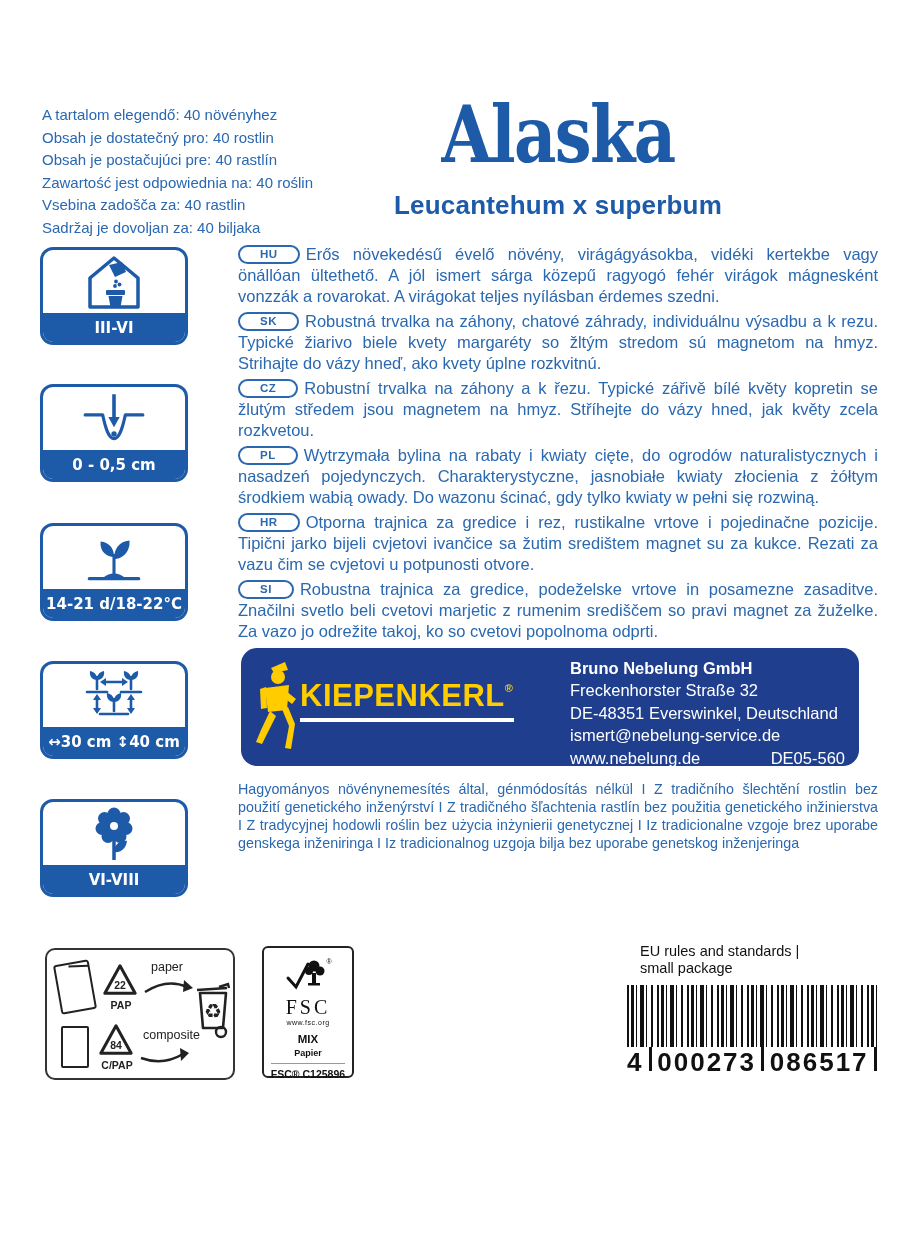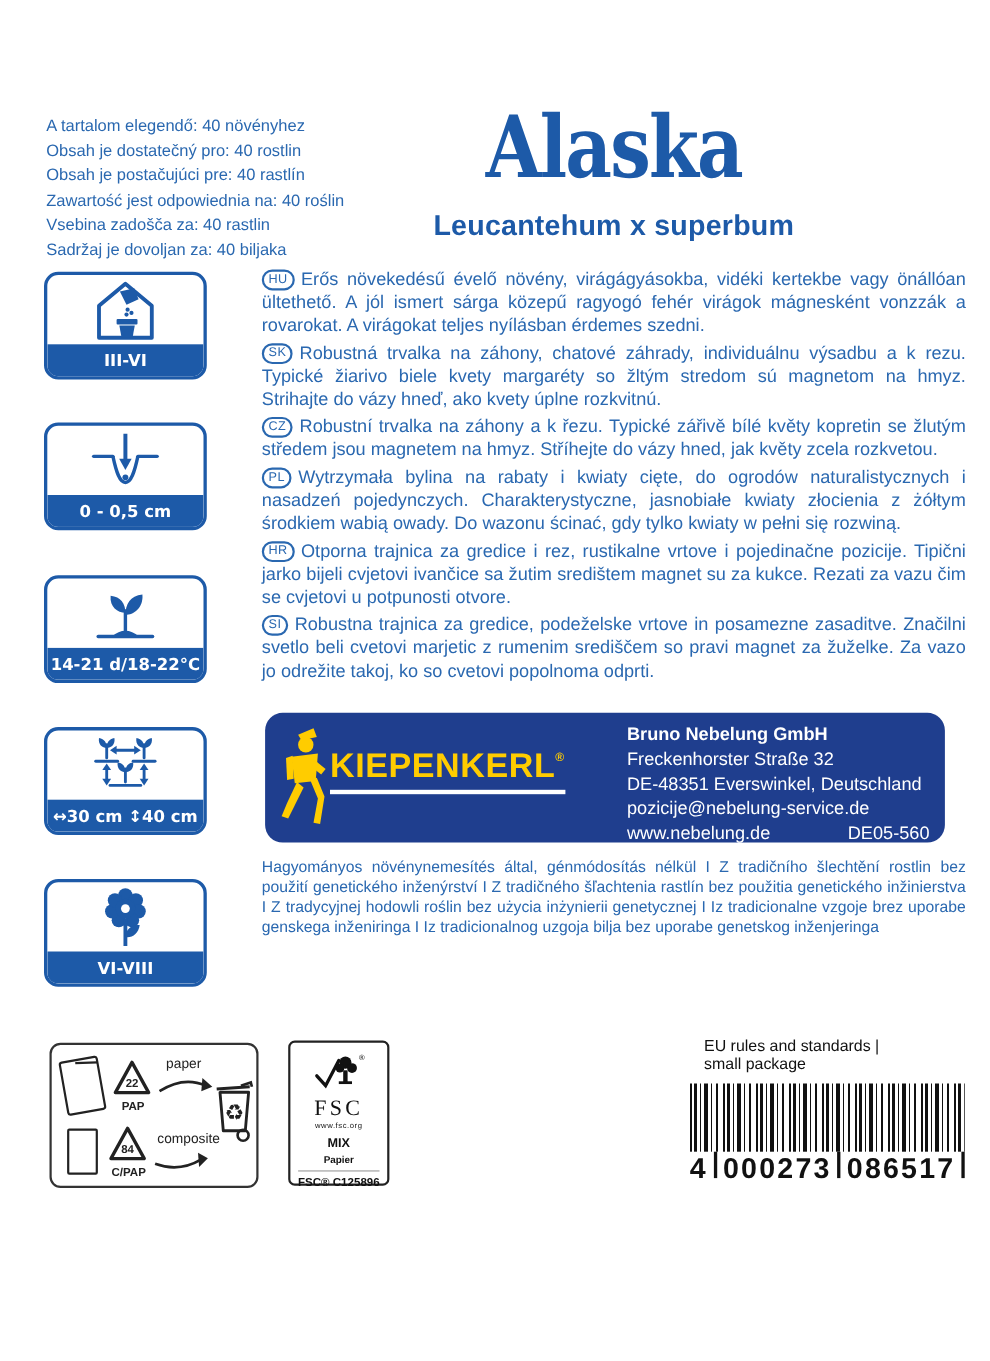--- a/index.html
+++ b/index.html
@@ -21,22 +21,22 @@
             border-radius:13px;background:#fff;overflow:hidden;display:flex;flex-direction:column;box-sizing:border-box;}
   .spec-art{flex:1;display:flex;align-items:center;justify-content:center;}
   .spec-band{height:29px;background:#1d5aa8;color:#fff;font-weight:bold;font-size:15px;
              display:flex;align-items:center;justify-content:center;white-space:nowrap;
              font-family:"DejaVu Sans",sans-serif;}
   .sb1{top:247px}.sb2{top:384px}.sb3{top:523px}.sb4{top:661px}.sb5{top:799px}
 
   
   .desc-col{position:absolute;left:238px;top:244px;width:640px;}
   p.desc{margin:0 0 4px;font-size:16.5px;line-height:21px;text-align:justify;color:#2a68b0;}
-  .lang-badge{display:inline-block;border:2px solid #2a68b0;border-radius:10px;padding:0 4px;
-              font-size:11.5px;font-weight:normal;line-height:15px;vertical-align:2px;
+  .lang-badge{display:inline-block;border:2px solid #2a68b0;border-radius:10px;padding:0 20px;
+              font-size:11.5px;font-weight:bold;line-height:15px;vertical-align:2px;
               margin-right:6px;letter-spacing:.5px;}
 
   
   .brand-box{position:absolute;left:241px;top:648px;width:618px;height:118px;
              background:#1f3e8e;border-radius:16px;}
   .mascot{position:absolute;left:14px;top:10px;}
   .brand-logo{position:absolute;left:59px;top:30px;color:#ffcc00;font-weight:bold;
               font-size:31px;letter-spacing:.5px;white-space:nowrap;}
   .brand-logo sup{font-size:11px;vertical-align:14px;}
   .logo-underline{position:absolute;left:59px;top:70px;width:214px;height:3.5px;background:#fff;}
@@ -215,21 +215,21 @@
         <path d="M15 53 L6 72 L1 84 L7 86 L14 72 L21 58 Z"></path>
         <path d="M27 51 L34 68 L30 90 L36 91 L40 66 L33 49 Z"></path>
       </svg>
     </div>
     <div class="brand-logo"><span>KIEPENKERL</span><sup>®</sup></div>
     <div class="logo-underline"></div>
     <div class="brand-address">
       <div class="co">Bruno Nebelung GmbH</div>
       <div>Freckenhorster Straße 32</div>
       <div>DE-48351 Everswinkel, Deutschland</div>
-      <div>pozicije@nebelung-service.de</div>
+      <div>ismert@nebelung-service.de</div>
       <div class="site-row">
         <span>www.nebelung.de</span>
         <span>DE05-560</span>
       </div>
     </div>
   </div>
 
   <div class="breeding">Hagyományos növénynemesítés által, génmódosítás nélkül I Z tradičního šlechtění rostlin bez použití genetického inženýrství I Z tradičného šľachtenia rastlín bez použitia genetického inžinierstva I Z tradycyjnej hodowli roślin bez użycia inżynierii genetycznej I Iz tradicionalne vzgoje brez uporabe genskega inženiringa I Iz tradicionalnog uzgoja bilja bez uporabe genetskog inženjeringa</div>
 
   <div class="recycle-box">

